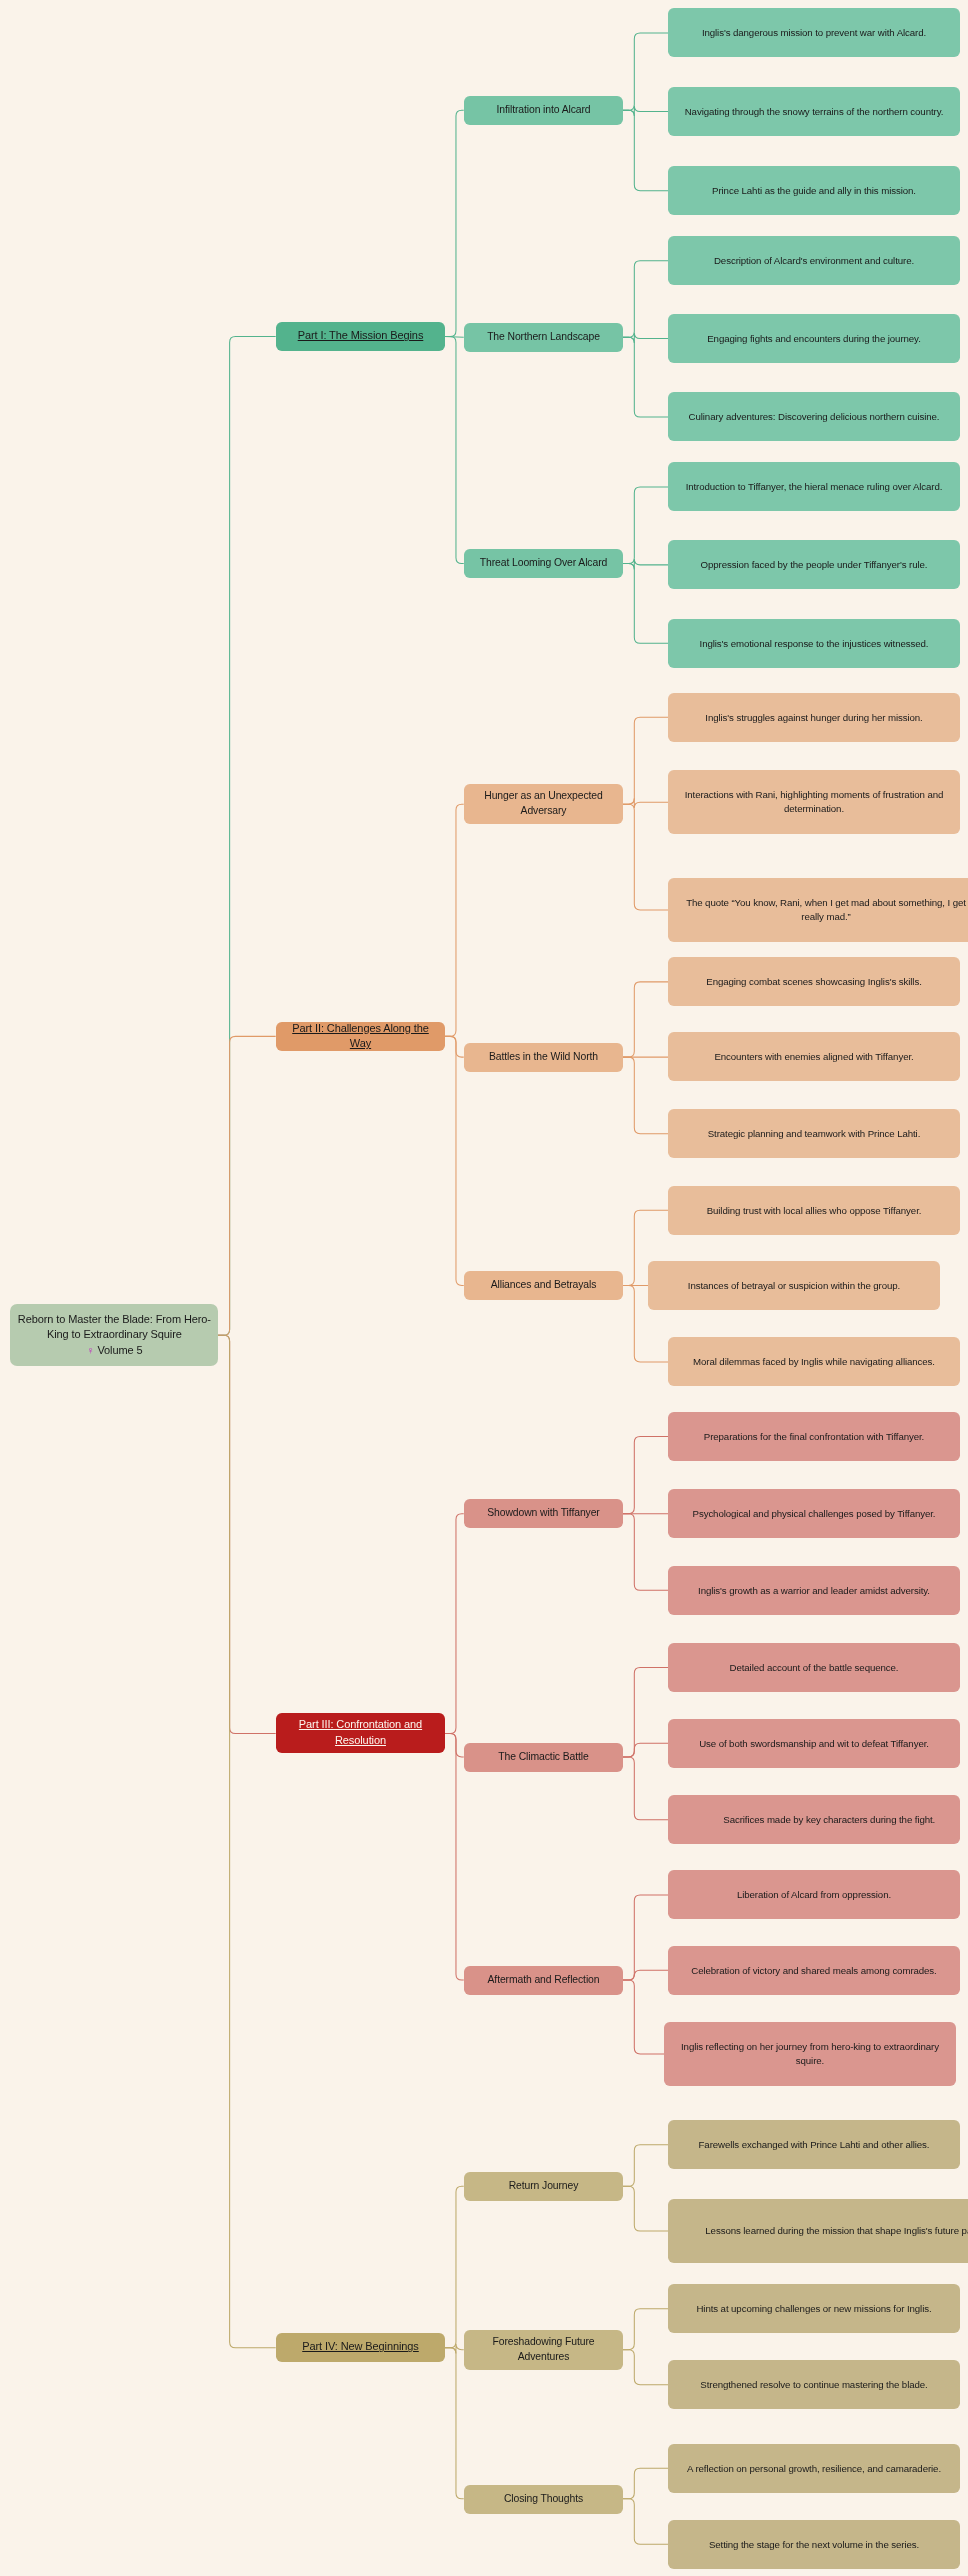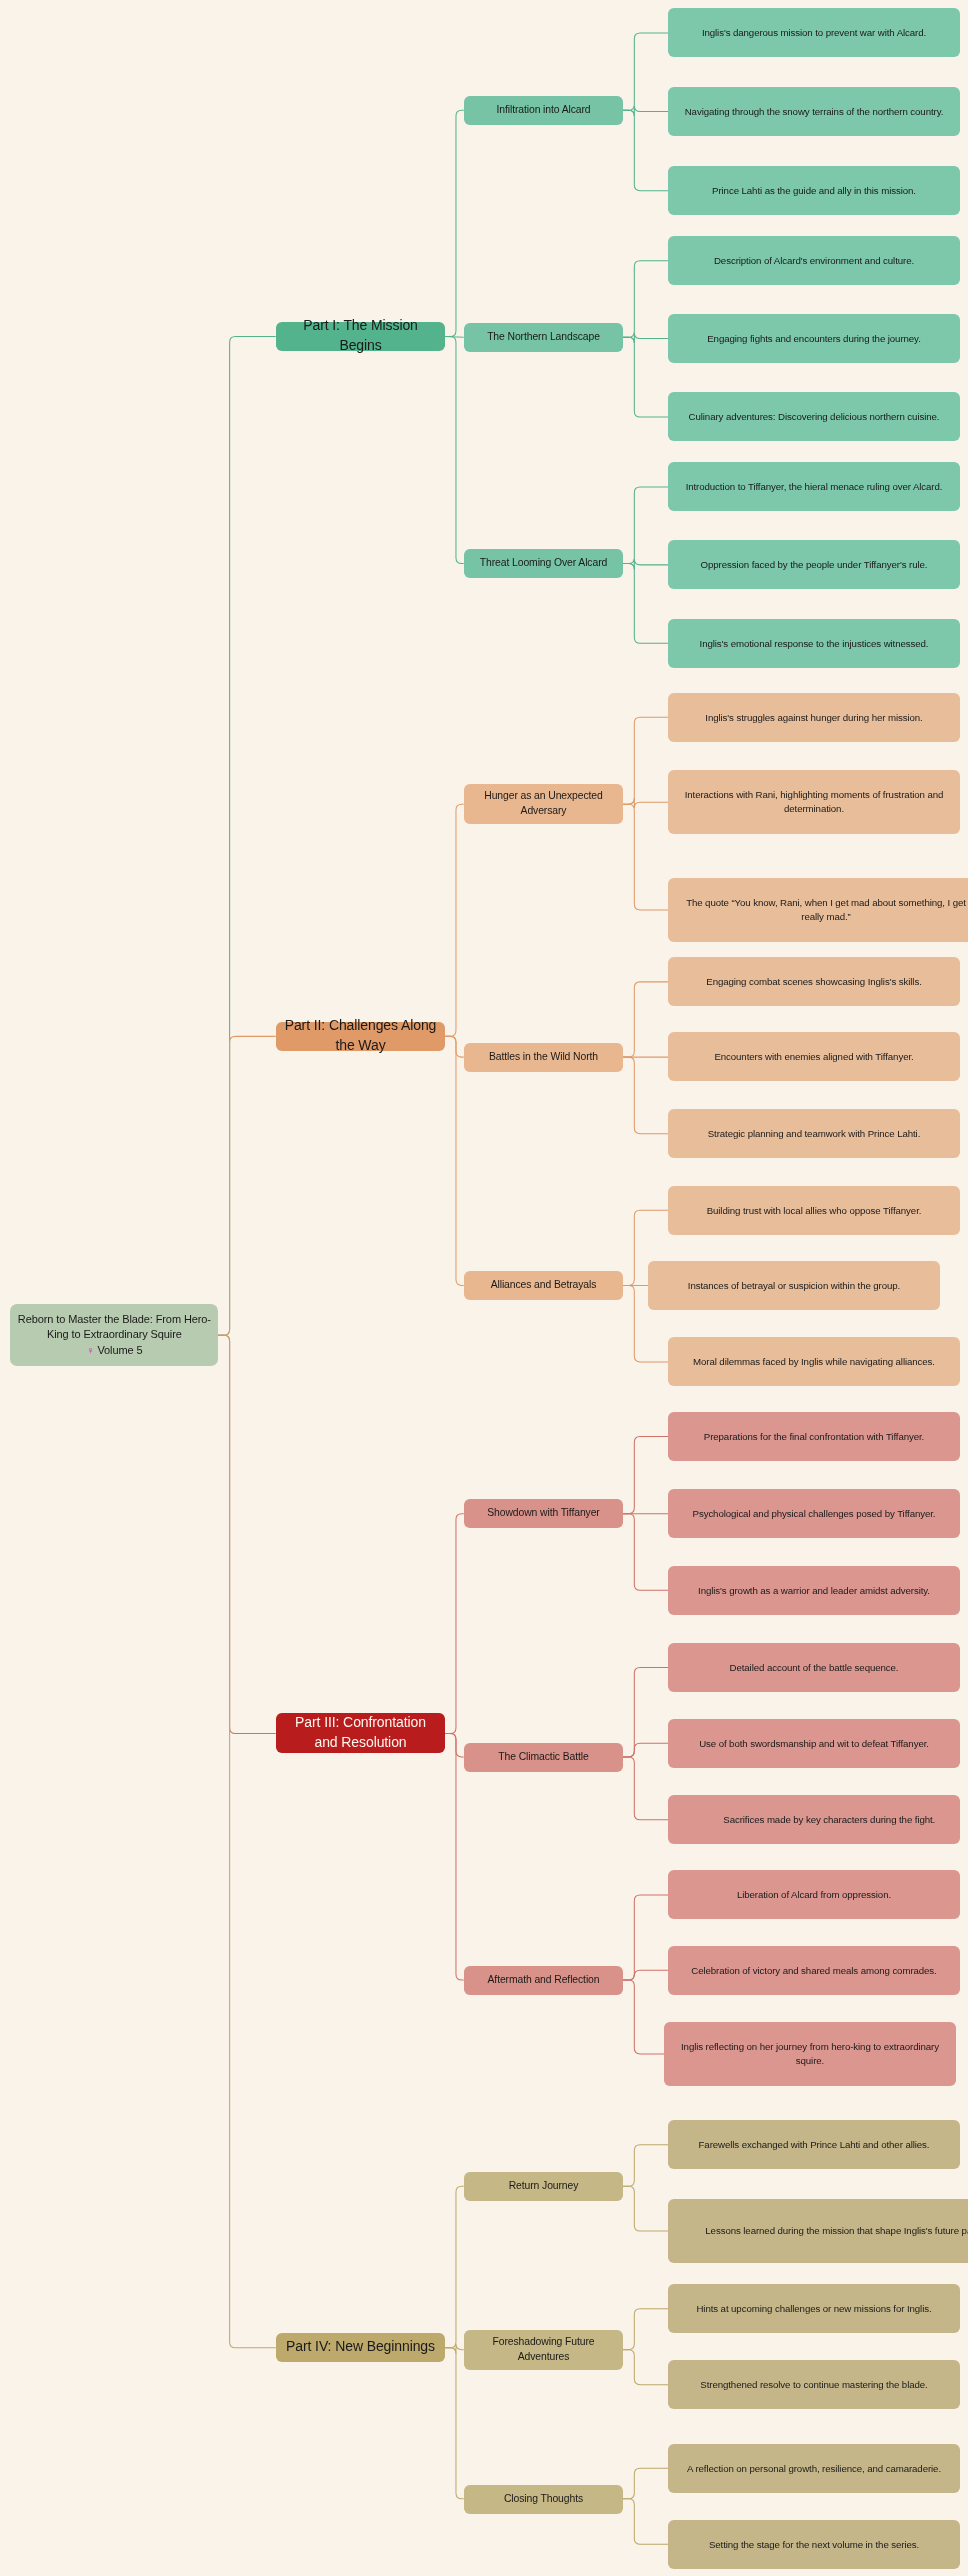--- a/index.html
+++ b/index.html
@@ -23,21 +23,21 @@
     line-height:1.42;
     padding:3.9px 6.5px;
     letter-spacing:-0.1px;
   }
   .root{
     background:#b6cbaf;
     font-size:11px;
     border-radius:7.1px;
   }
   .root .vol{color:#c020c0;font-weight:bold;}
-  .part{font-size:14px;border-radius:5.8px;}
+  .part{font-size:11px;border-radius:5.8px;text-decoration:underline;}
   .topic{font-size:10.4px;border-radius:5.8px;}
   .leaf{font-size:9.7px;border-radius:5.8px;}
 
   
   .c1.part{background:#53b38d;}
   .c1.topic{background:#76c4a5;}
   .c1.leaf{background:#7dc7aa;}
   
   .c2.part{background:#e09a68;}
   .c2.topic{background:#e8b68f;}

